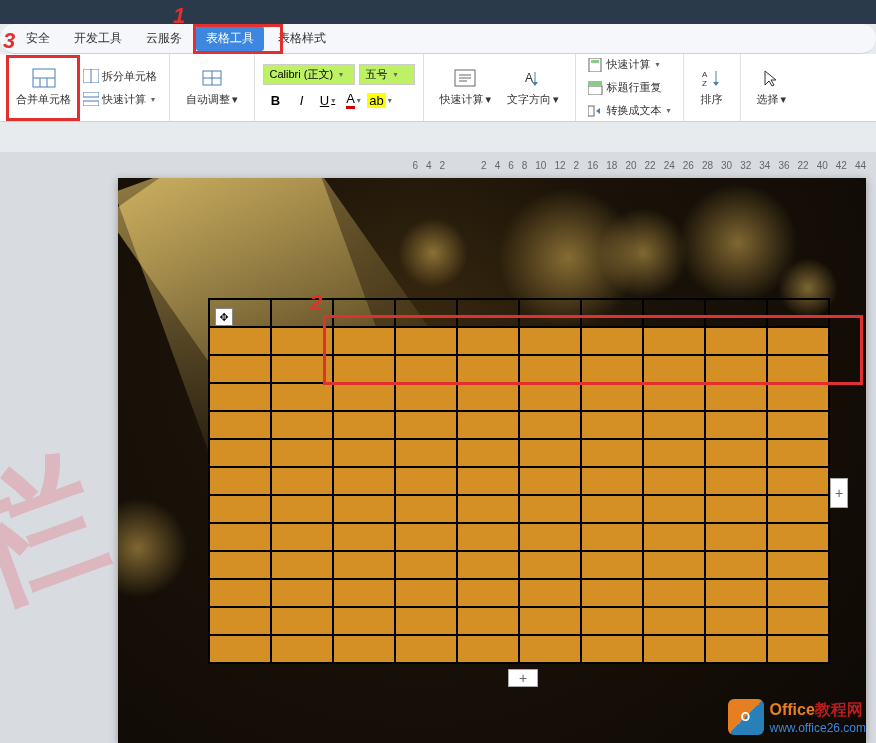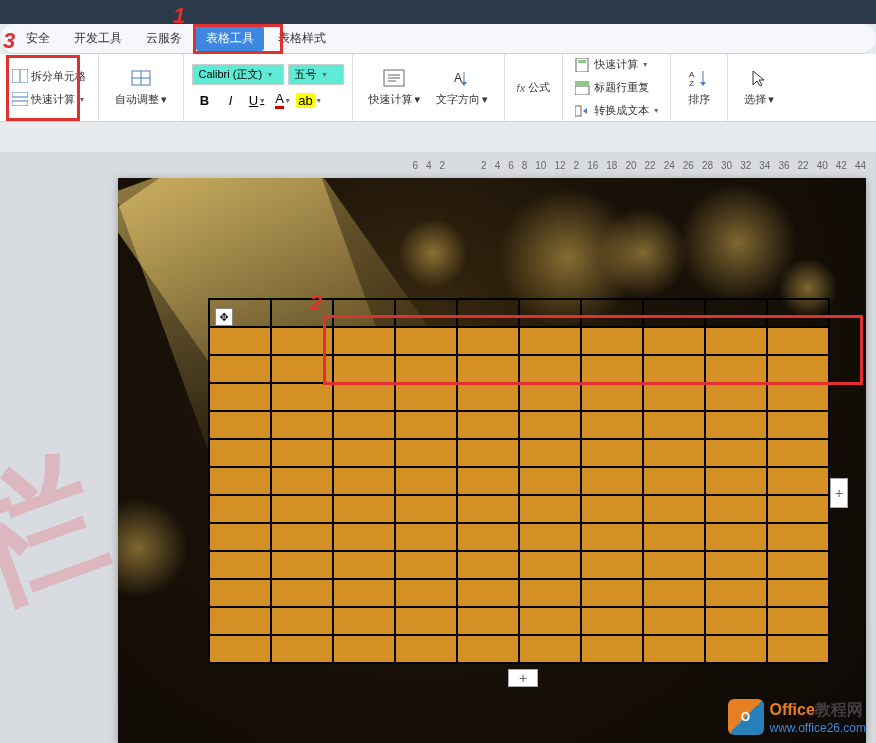--- a/index.html
+++ b/index.html
@@ -9,21 +9,21 @@
     .menu-item { padding: 4px 10px; color: #333; cursor: pointer; }
     .menu-item.active { background: #3d87e0; color: #fff; border-radius: 3px; }
     .ribbon { background: #fff; height: 68px; display: flex; align-items: center; border-bottom: 1px solid #d0d0d0; }
     .ribbon-group { display: flex; align-items: center; height: 100%; padding: 4px 8px; border-right: 1px solid #e0e0e0; }
     .big-btn { display: flex; flex-direction: column; align-items: center; justify-content: center; padding: 4px 8px; cursor: pointer; gap: 4px; }
     .big-btn span { font-size: 11px; color: #333; }
     .small-btn { display: flex; align-items: center; gap: 3px; font-size: 11px; padding: 2px 4px; cursor: pointer; color: #333; }
     .vcol { display: flex; flex-direction: column; gap: 4px; }
     .icon-svg { width: 24px; height: 20px; }
     .icon-svg-sm { width: 16px; height: 14px; }
-    .select-box { border: 1px solid #ccc; padding: 2px 6px; font-size: 11px; background: #5eead4; display: flex; align-items: center; gap: 4px; }
+    .select-box { border: 1px solid #ccc; padding: 2px 6px; font-size: 11px; background: #bef264; display: flex; align-items: center; gap: 4px; }
     .toolbar-btn { width: 26px; height: 22px; display: inline-flex; align-items: center; justify-content: center; font-size: 13px; cursor: pointer; }
     .ruler-area { background: #d8dce0; height: 26px; margin-top: 30px; display: flex; align-items: center; justify-content: flex-end; padding-right: 10px; gap: 8px; }
     .ruler-num { font-size: 10px; color: #666; }
     .workspace { position: relative; background: #d8dce0; height: 565px; display: flex; justify-content: flex-end; padding-right: 10px; }
     .page { width: 748px; background: radial-gradient(circle at 40% 30%, #3a2a10 0%, #1a1208 40%, #0d0905 100%); position: relative; overflow: hidden; box-shadow: 0 2px 8px rgba(0,0,0,0.3); }
     .light-beam { position: absolute; width: 200px; height: 400px; background: linear-gradient(180deg, rgba(255,220,120,0.5) 0%, rgba(255,200,80,0) 80%); transform-origin: top center; }
     .beam1 { top: -20px; left: -30px; transform: rotate(-35deg); }
     .beam2 { top: -20px; left: -10px; transform: rotate(-20deg); }
     .bokeh { position: absolute; border-radius: 50%; background: radial-gradient(circle, rgba(255,210,100,0.45) 0%, rgba(255,200,80,0) 70%); }
     .table-wrap { position: absolute; top: 120px; left: 90px; }
@@ -50,20 +50,29 @@
 <div class="menubar">
   <div class="menu-item">安全</div>
   <div class="menu-item">开发工具</div>
   <div class="menu-item">云服务</div>
   <div class="menu-item active">表格工具</div>
   <div class="menu-item">表格样式</div>
 </div>
 
 <div class="ribbon">
   <div class="ribbon-group">
+    <div class="big-btn">
+      <svg class="icon-svg">
+          <rect x="1" y="1" width="22" height="18" fill="none" stroke="#4a7db8" stroke-width="1"></rect>
+          <line x1="1" y1="10" x2="23" y2="10" stroke="#4a7db8"></line>
+          <line x1="8" y1="10" x2="8" y2="19" stroke="#4a7db8"></line>
+          <line x1="15" y1="10" x2="15" y2="19" stroke="#4a7db8"></line>
+        </svg>
+      <span>合并单元格</span>
+    </div>
     <div class="vcol">
       <div class="small-btn">
         <svg class="icon-svg-sm">
             <rect x="0" y="0" width="16" height="14" fill="none" stroke="#4a7db8"></rect>
             <line x1="8" y1="0" x2="8" y2="14" stroke="#4a7db8"></line>
           </svg>
         <span>拆分单元格</span>
       </div>
       <div class="small-btn">
         <svg class="icon-svg-sm">
@@ -122,26 +131,20 @@
         </svg>
       <span><span>快速计算</span><span class="dropdown-arrow">▾</span></span>
     </div>
     <div class="big-btn">
       <svg class="icon-svg">
           <text x="4" y="14" font-size="12" fill="#333">A</text>
           <line x1="14" y1="4" x2="14" y2="16" stroke="#4a7db8"></line>
           <polygon points="14,18 11,14 17,14" fill="#4a7db8"></polygon>
         </svg>
       <span><span>文字方向</span><span class="dropdown-arrow">▾</span></span>
-    </div>
-  </div>
-  <div class="ribbon-group">
-    <div class="small-btn" style="padding:8px 4px;">
-      <span style="font-style:italic;color:#666;">fx</span>
-      <span>公式</span>
     </div>
   </div>
   <div class="ribbon-group">
     <div class="vcol">
       <div class="small-btn">
         <svg class="icon-svg-sm">
             <rect x="1" y="0" width="12" height="14" fill="none" stroke="#666"></rect>
             <rect x="3" y="2" width="8" height="3" fill="#8c8"></rect>
           </svg>
         <span>快速计算</span>
@@ -399,16 +402,16 @@
 
 <div class="annot" style="top:315px;left:323px;width:540px;height:70px;"></div>
 <div class="annot-label" style="top:290px;left:310px;">2</div>
 
 <div class="annot" style="top:55px;left:6px;width:74px;height:66px;"></div>
 <div class="annot-label" style="top:28px;left:3px;">3</div>
 
 <div class="footer-logo">
   <div class="logo-icon">O</div>
   <div>
-    <div class="txt"><span style="color:#e67e22;">Office</span><span style="color:#404040;">教程网</span></div>
+    <div class="txt"><span style="color:#e67e22;">Office</span><span style="color:#b91c1c;">教程网</span></div>
     <div class="sub">www.office26.com</div>
   </div>
 </div>
 
 </body></html>

